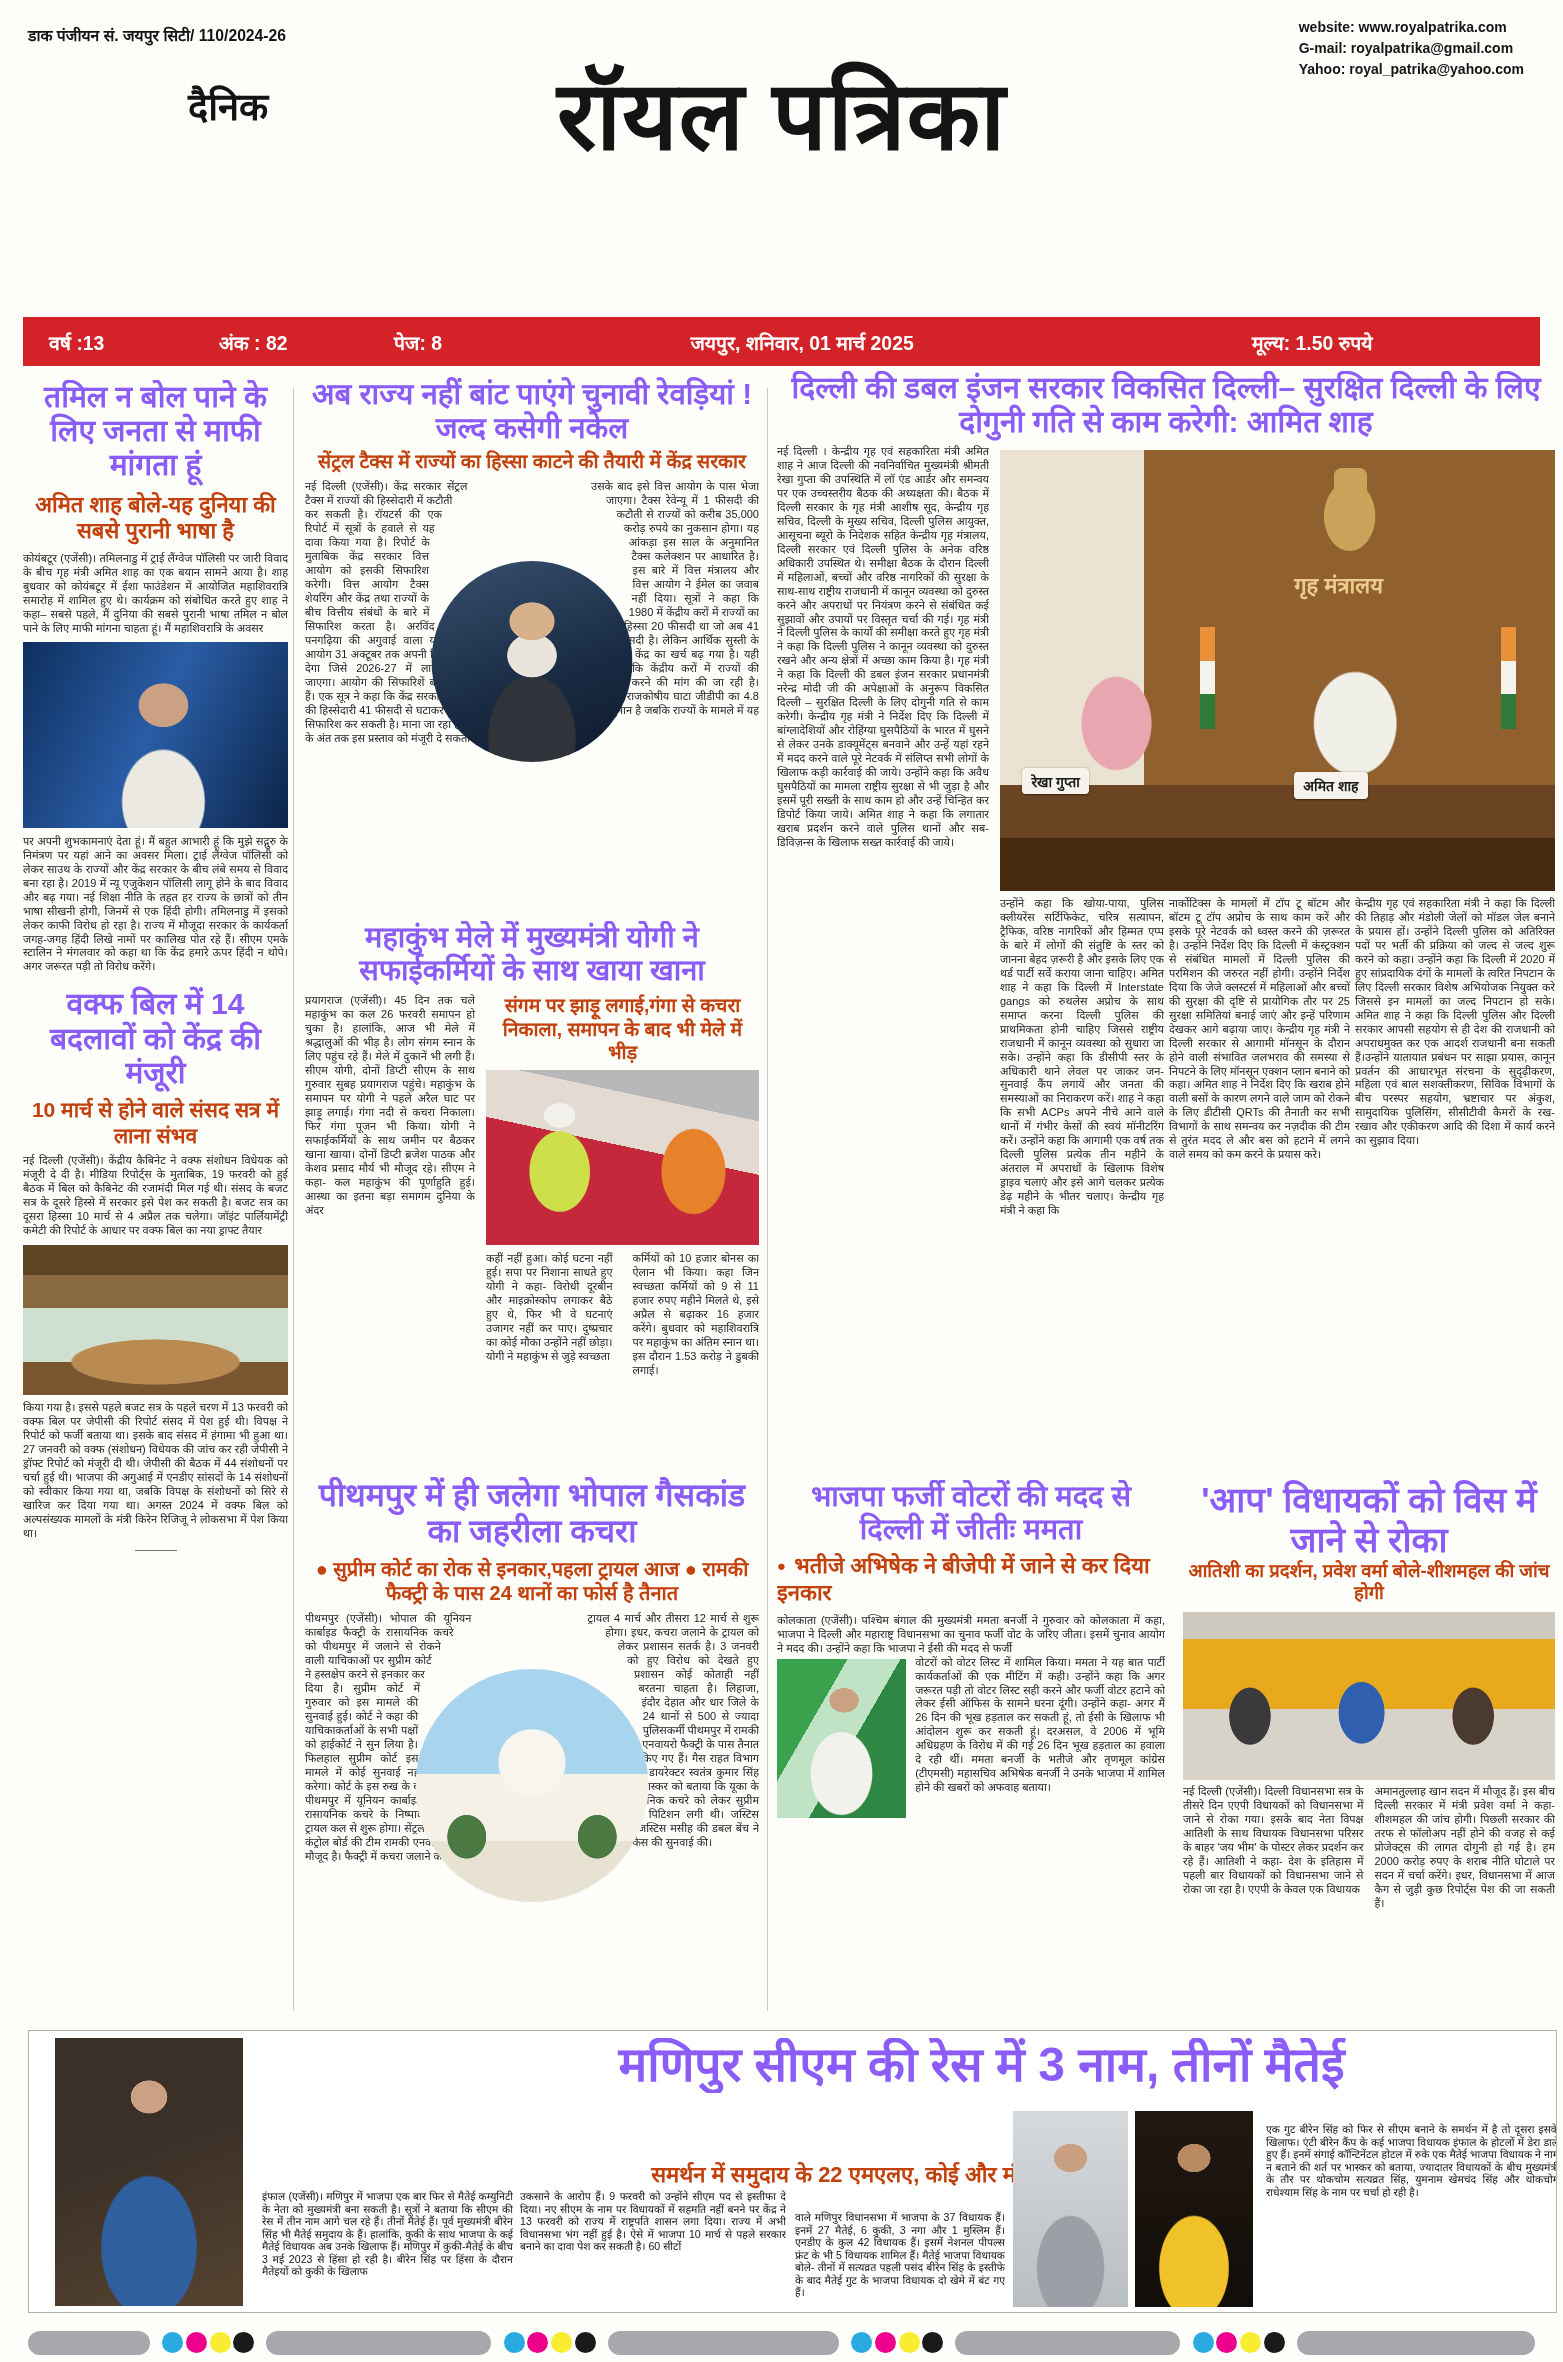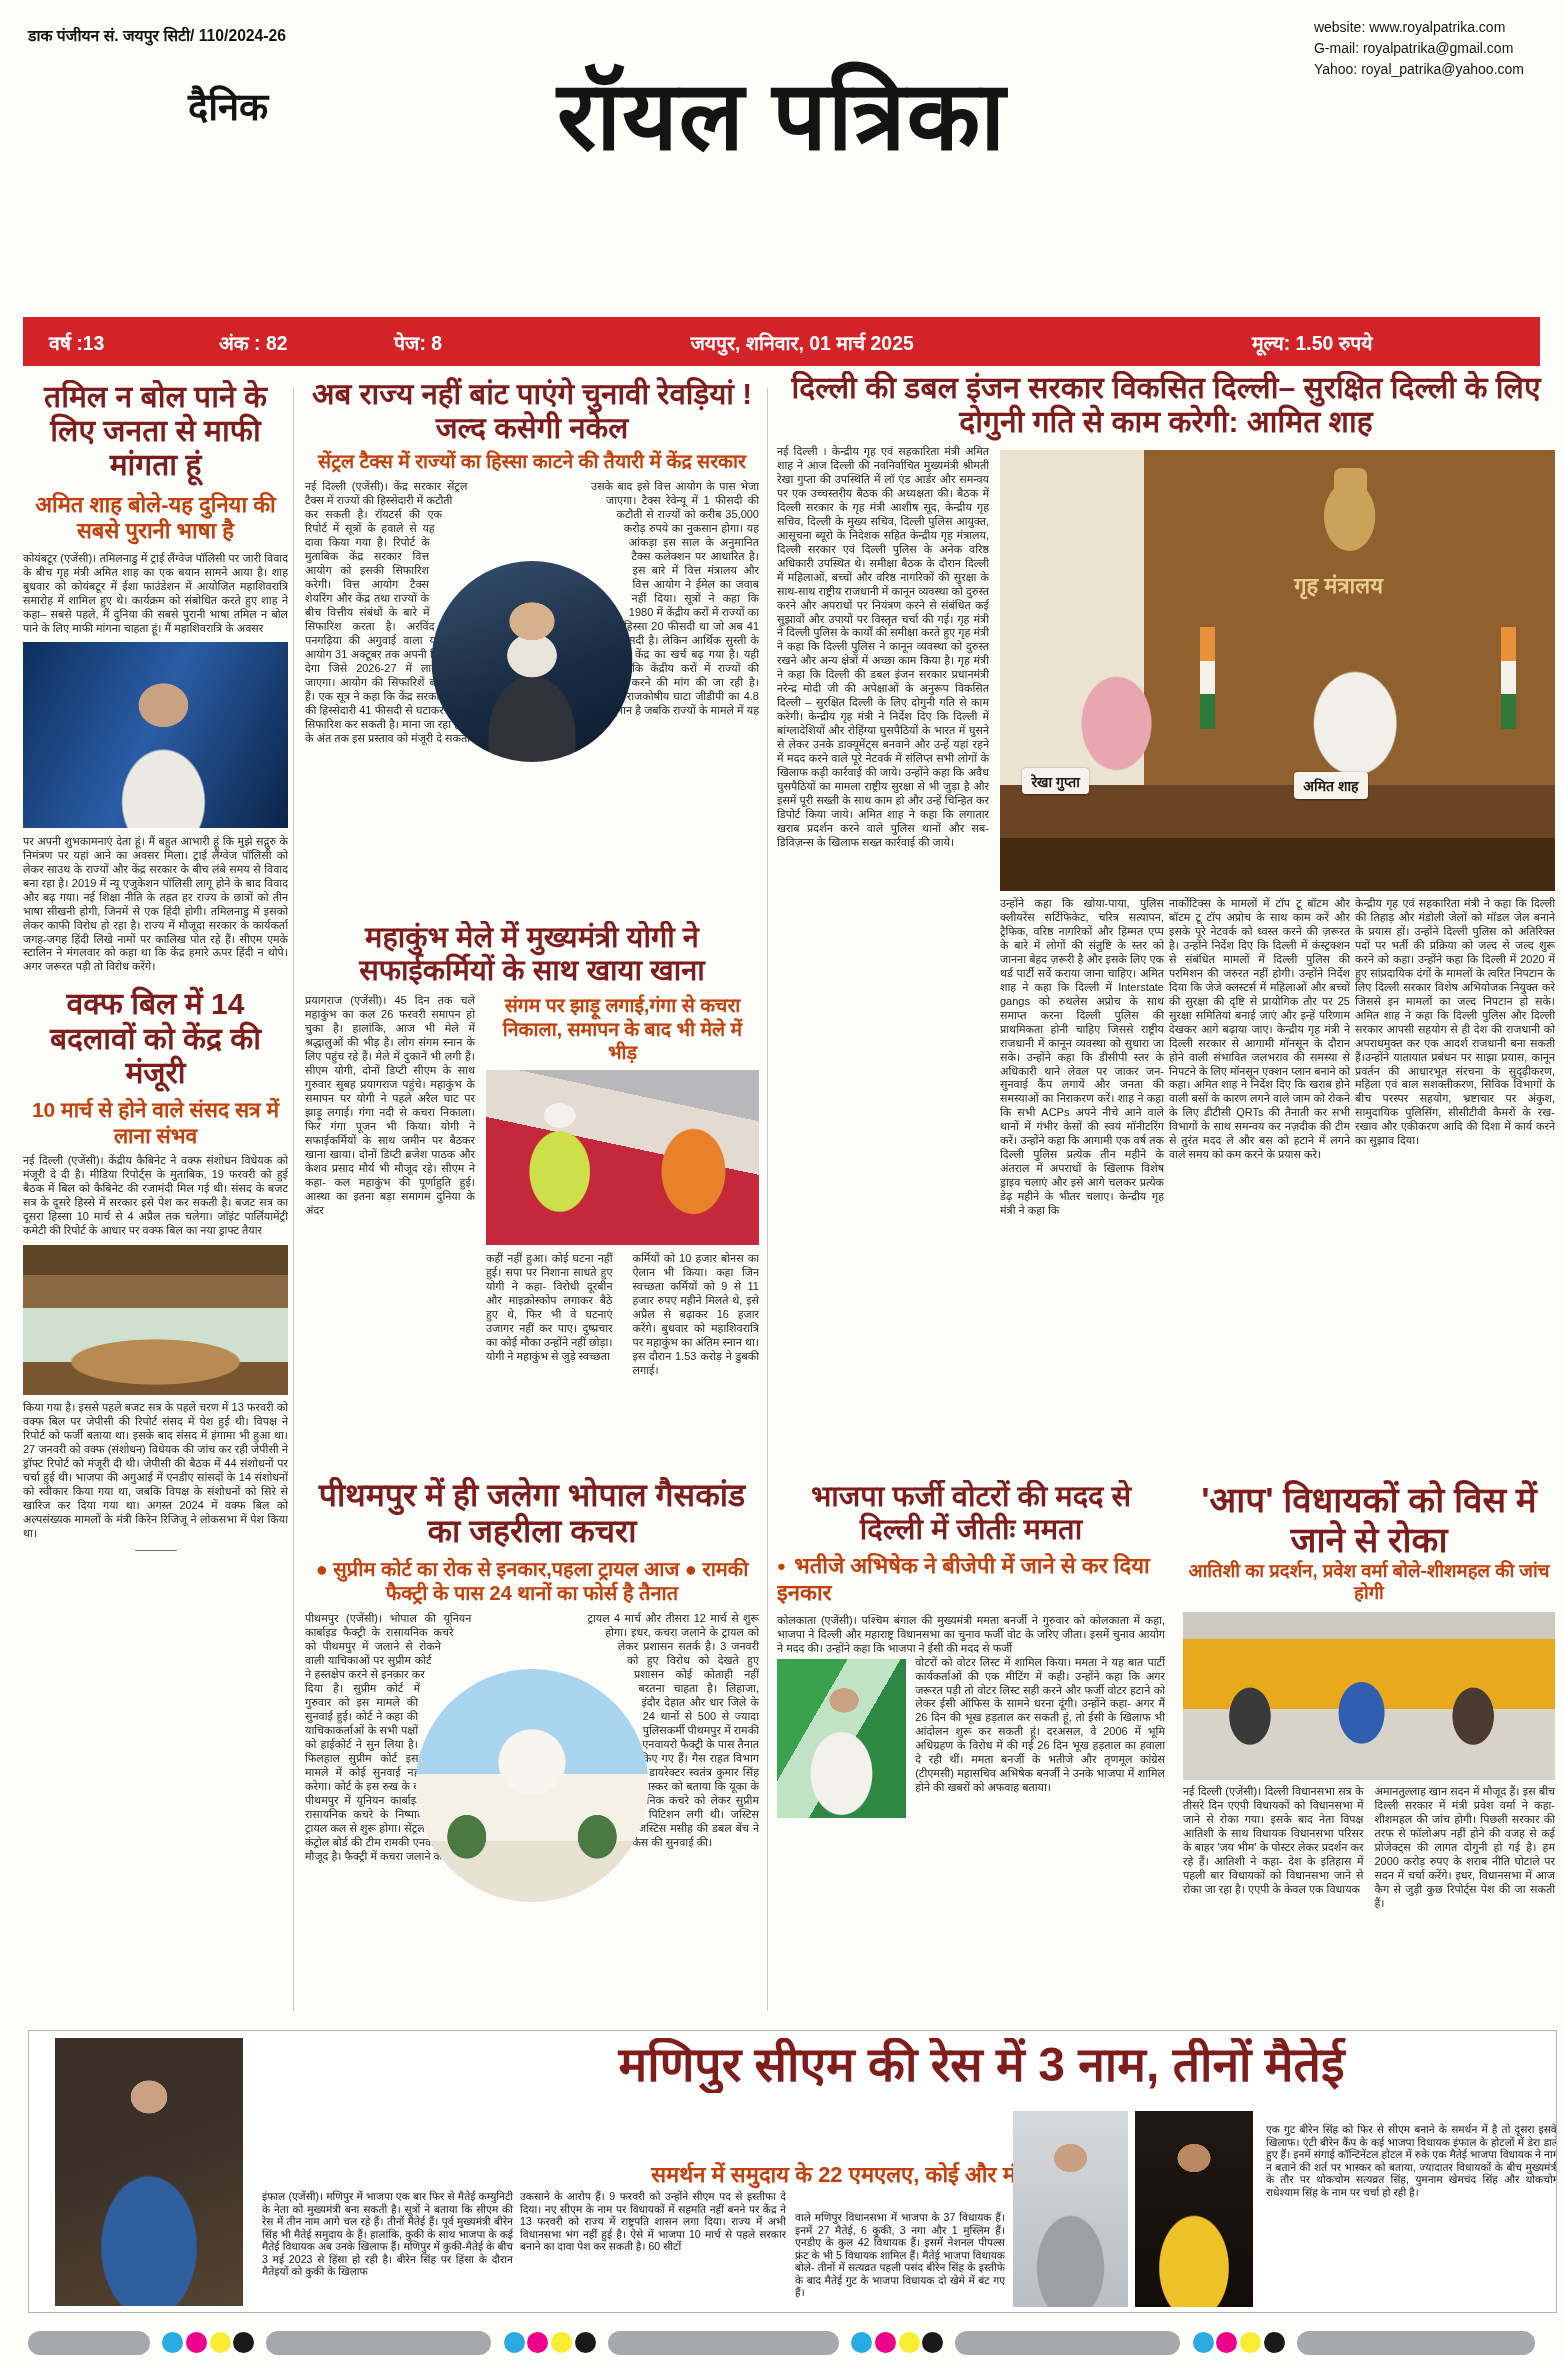--- a/index.html
+++ b/index.html
@@ -1,23 +1,23 @@
 <!DOCTYPE html>
 <html style="font-size:14.8px"><head>
 <meta charset="utf-8">
 <style>
   body{margin:0;background:#888}
   #page{position:relative;width:1563px;height:2363px;background:#fdfdfa;
         font-family:"Liberation Sans","DejaVu Sans",sans-serif;color:#141414;overflow:hidden}
-  .hl{font-weight:900;color:#7f1d1d;text-align:center;line-height:1.14}
+  .hl{font-weight:900;color:#8b5cf6;text-align:center;line-height:1.14}
   .sub{font-weight:800;color:#c2410c;text-align:center;line-height:1.2}
   .body{font-size:11px;line-height:1.27;text-align:justify;color:#1c1c1c}
   
   #postal{position:absolute;left:28px;top:24px;font-size:15.7px;font-weight:700}
-  #contact{position:absolute;right:39px;top:16.6px;font-size:14px;font-weight:400;line-height:1.5}
+  #contact{position:absolute;right:39px;top:16.6px;font-size:14px;font-weight:700;line-height:1.5}
   #daily{position:absolute;left:188px;top:79px;font-size:38px;font-weight:700}
   #masthead{position:absolute;left:0;right:0;top:61px;text-align:center;font-size:96px;font-weight:900;letter-spacing:0.9px;line-height:1.15}
   #infobar{position:absolute;left:23px;right:23px;top:317px;height:49px;background:#d42328;color:#fff;font-weight:800;font-size:19.4px}
   #infobar span{position:absolute;top:12px;white-space:nowrap}
   #ib-year{left:26px} #ib-issue{left:196px} #ib-pages{left:371px}
   #ib-date{left:44%;} #ib-price{left:1229px}
   
   #col1{position:absolute;left:23px;top:380px;width:265px;height:1638px;overflow:hidden}
   #col2{position:absolute;left:305px;top:377px;width:454px;height:1643px;overflow:hidden}
   #col3{position:absolute;left:777px;top:371px;width:778px;height:1652px;overflow:hidden}

